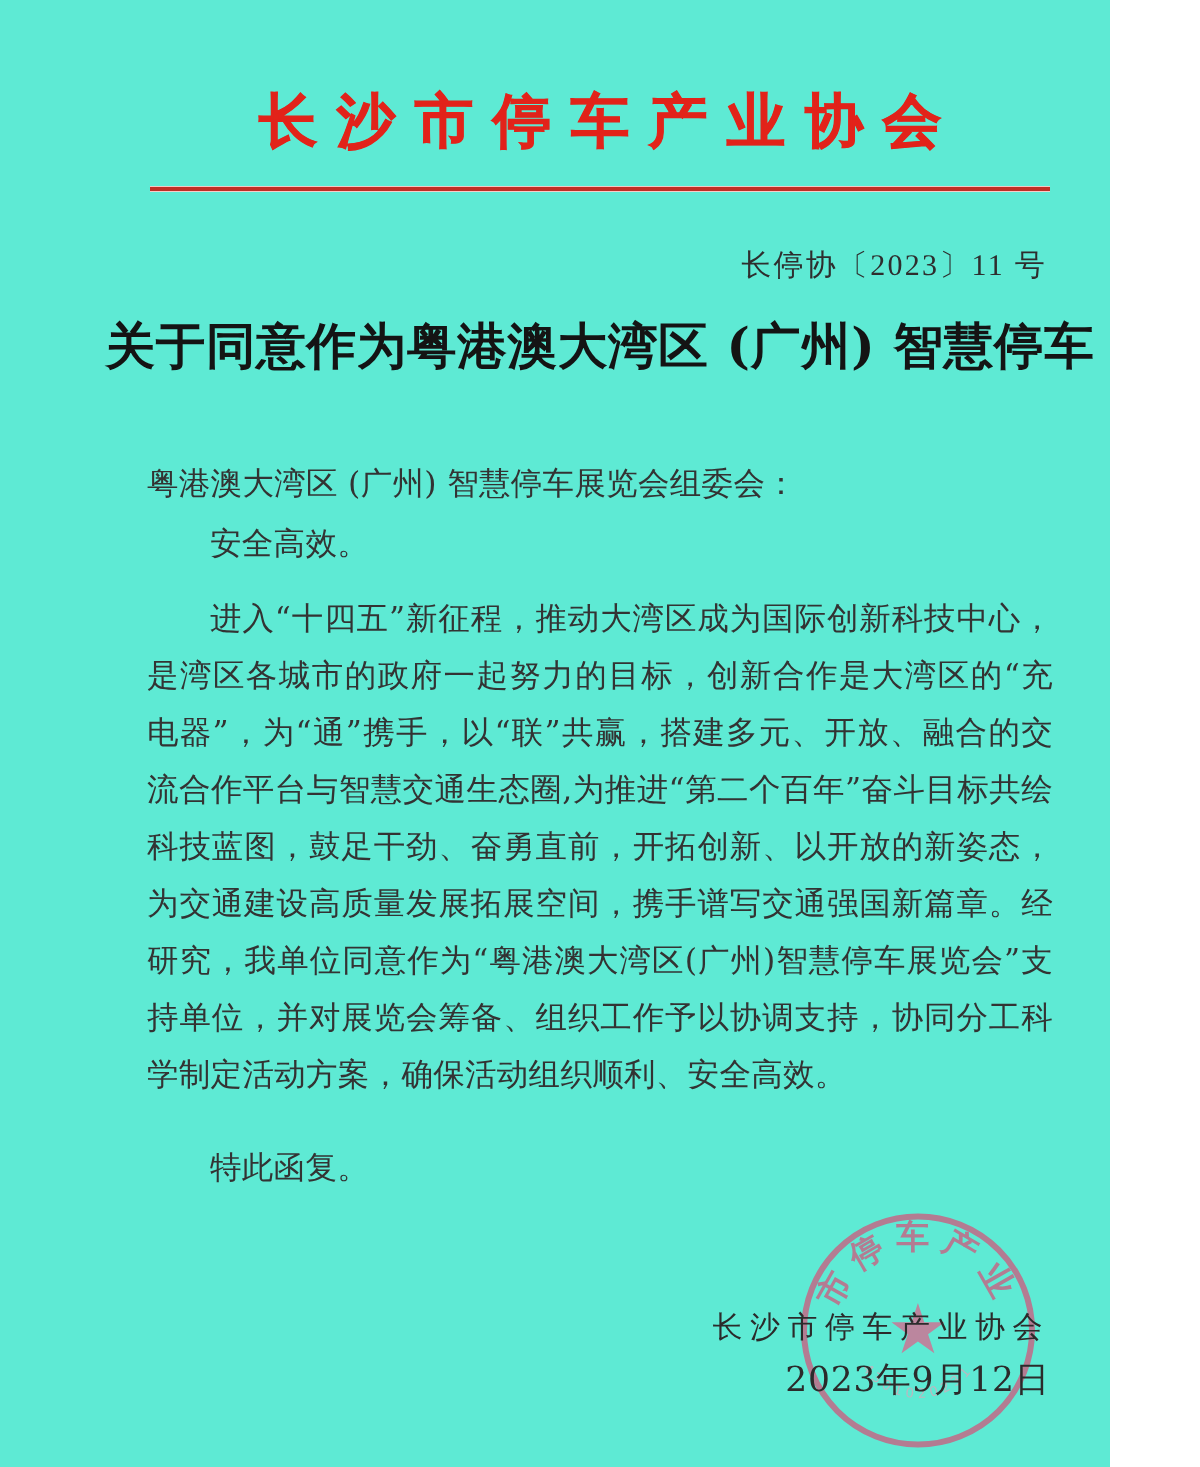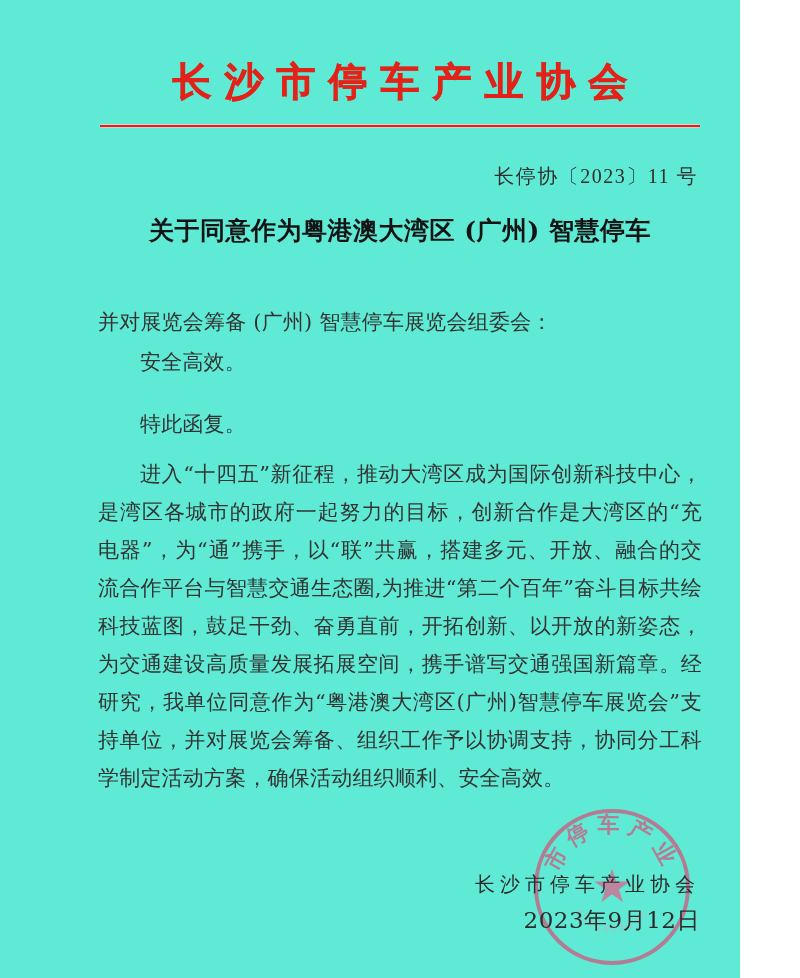--- a/index.html
+++ b/index.html
@@ -71,21 +71,21 @@
 
   
   .doc-title {
     position: absolute;
     top: 208px;
     left: 0;
     width: 800px;
     text-align: center;
     font-family: "DejaVu Serif", "Liberation Serif", serif;
     font-weight: bold;
-    font-size: 25px;
+    font-size: 33px;
     line-height: 45px;
     letter-spacing: 0.5px;
     color: #141414;
   }
   .doc-title .line { display: block; }
 
   
   .body-block {
     position: absolute;
     top: 303px;
@@ -155,24 +155,24 @@
   </div>
   <div class="letterhead-rule"></div>
 
   <div class="doc-number">长停协〔2023〕11 号</div>
 
   <div class="doc-title">
     <span class="line">关于同意作为粤港澳大湾区 (广州) 智慧停车</span>
   </div>
 
   <div class="body-block">
-    <p class="para">并对展览会筹备 (广州) 智慧停车展览会组委会：</p>
+    <p class="para">粤港澳大湾区 (广州) 智慧停车展览会组委会：</p>
     <p class="para indent gap-sm">安全高效。</p>
+    <p class="para indent gap-md">进入“十四五”新征程，推动大湾区成为国际创新科技中心，是湾区各城市的政府一起努力的目标，创新合作是大湾区的“充电器”，为“通”携手，以“联”共赢，搭建多元、开放、融合的交流合作平台与智慧交通生态圈,为推进“第二个百年”奋斗目标共绘科技蓝图，鼓足干劲、奋勇直前，开拓创新、以开放的新姿态，为交通建设高质量发展拓展空间，携手谱写交通强国新篇章。经研究，我单位同意作为“粤港澳大湾区(广州)智慧停车展览会”支持单位，并对展览会筹备、组织工作予以协调支持，协同分工科学制定活动方案，确保活动组织顺利、安全高效。</p>
     <p class="para indent gap-lg">特此函复。</p>
-    <p class="para indent gap-md">进入“十四五”新征程，推动大湾区成为国际创新科技中心，是湾区各城市的政府一起努力的目标，创新合作是大湾区的“充电器”，为“通”携手，以“联”共赢，搭建多元、开放、融合的交流合作平台与智慧交通生态圈,为推进“第二个百年”奋斗目标共绘科技蓝图，鼓足干劲、奋勇直前，开拓创新、以开放的新姿态，为交通建设高质量发展拓展空间，携手谱写交通强国新篇章。经研究，我单位同意作为“粤港澳大湾区(广州)智慧停车展览会”支持单位，并对展览会筹备、组织工作予以协调支持，协同分工科学制定活动方案，确保活动组织顺利、安全高效。</p>
   </div>
 
   <div class="seal">
     <svg width="162" height="162" viewBox="0 0 162 162" xmlns="http://www.w3.org/2000/svg">
       <defs>
         <path id="sealArcTop" d="M 26,81 A 55,55 0 0 1 136,81" fill="none"></path>
         <path id="sealArcBottom" d="M 36,81 A 45,45 0 0 0 126,81" fill="none"></path>
       </defs>
       <circle cx="81" cy="81" r="76" fill="none" stroke="#d4527a" stroke-width="4"></circle>
       <text font-family="'DejaVu Sans','Liberation Sans',sans-serif" font-size="22" font-weight="bold" fill="#d4527a" letter-spacing="7">

